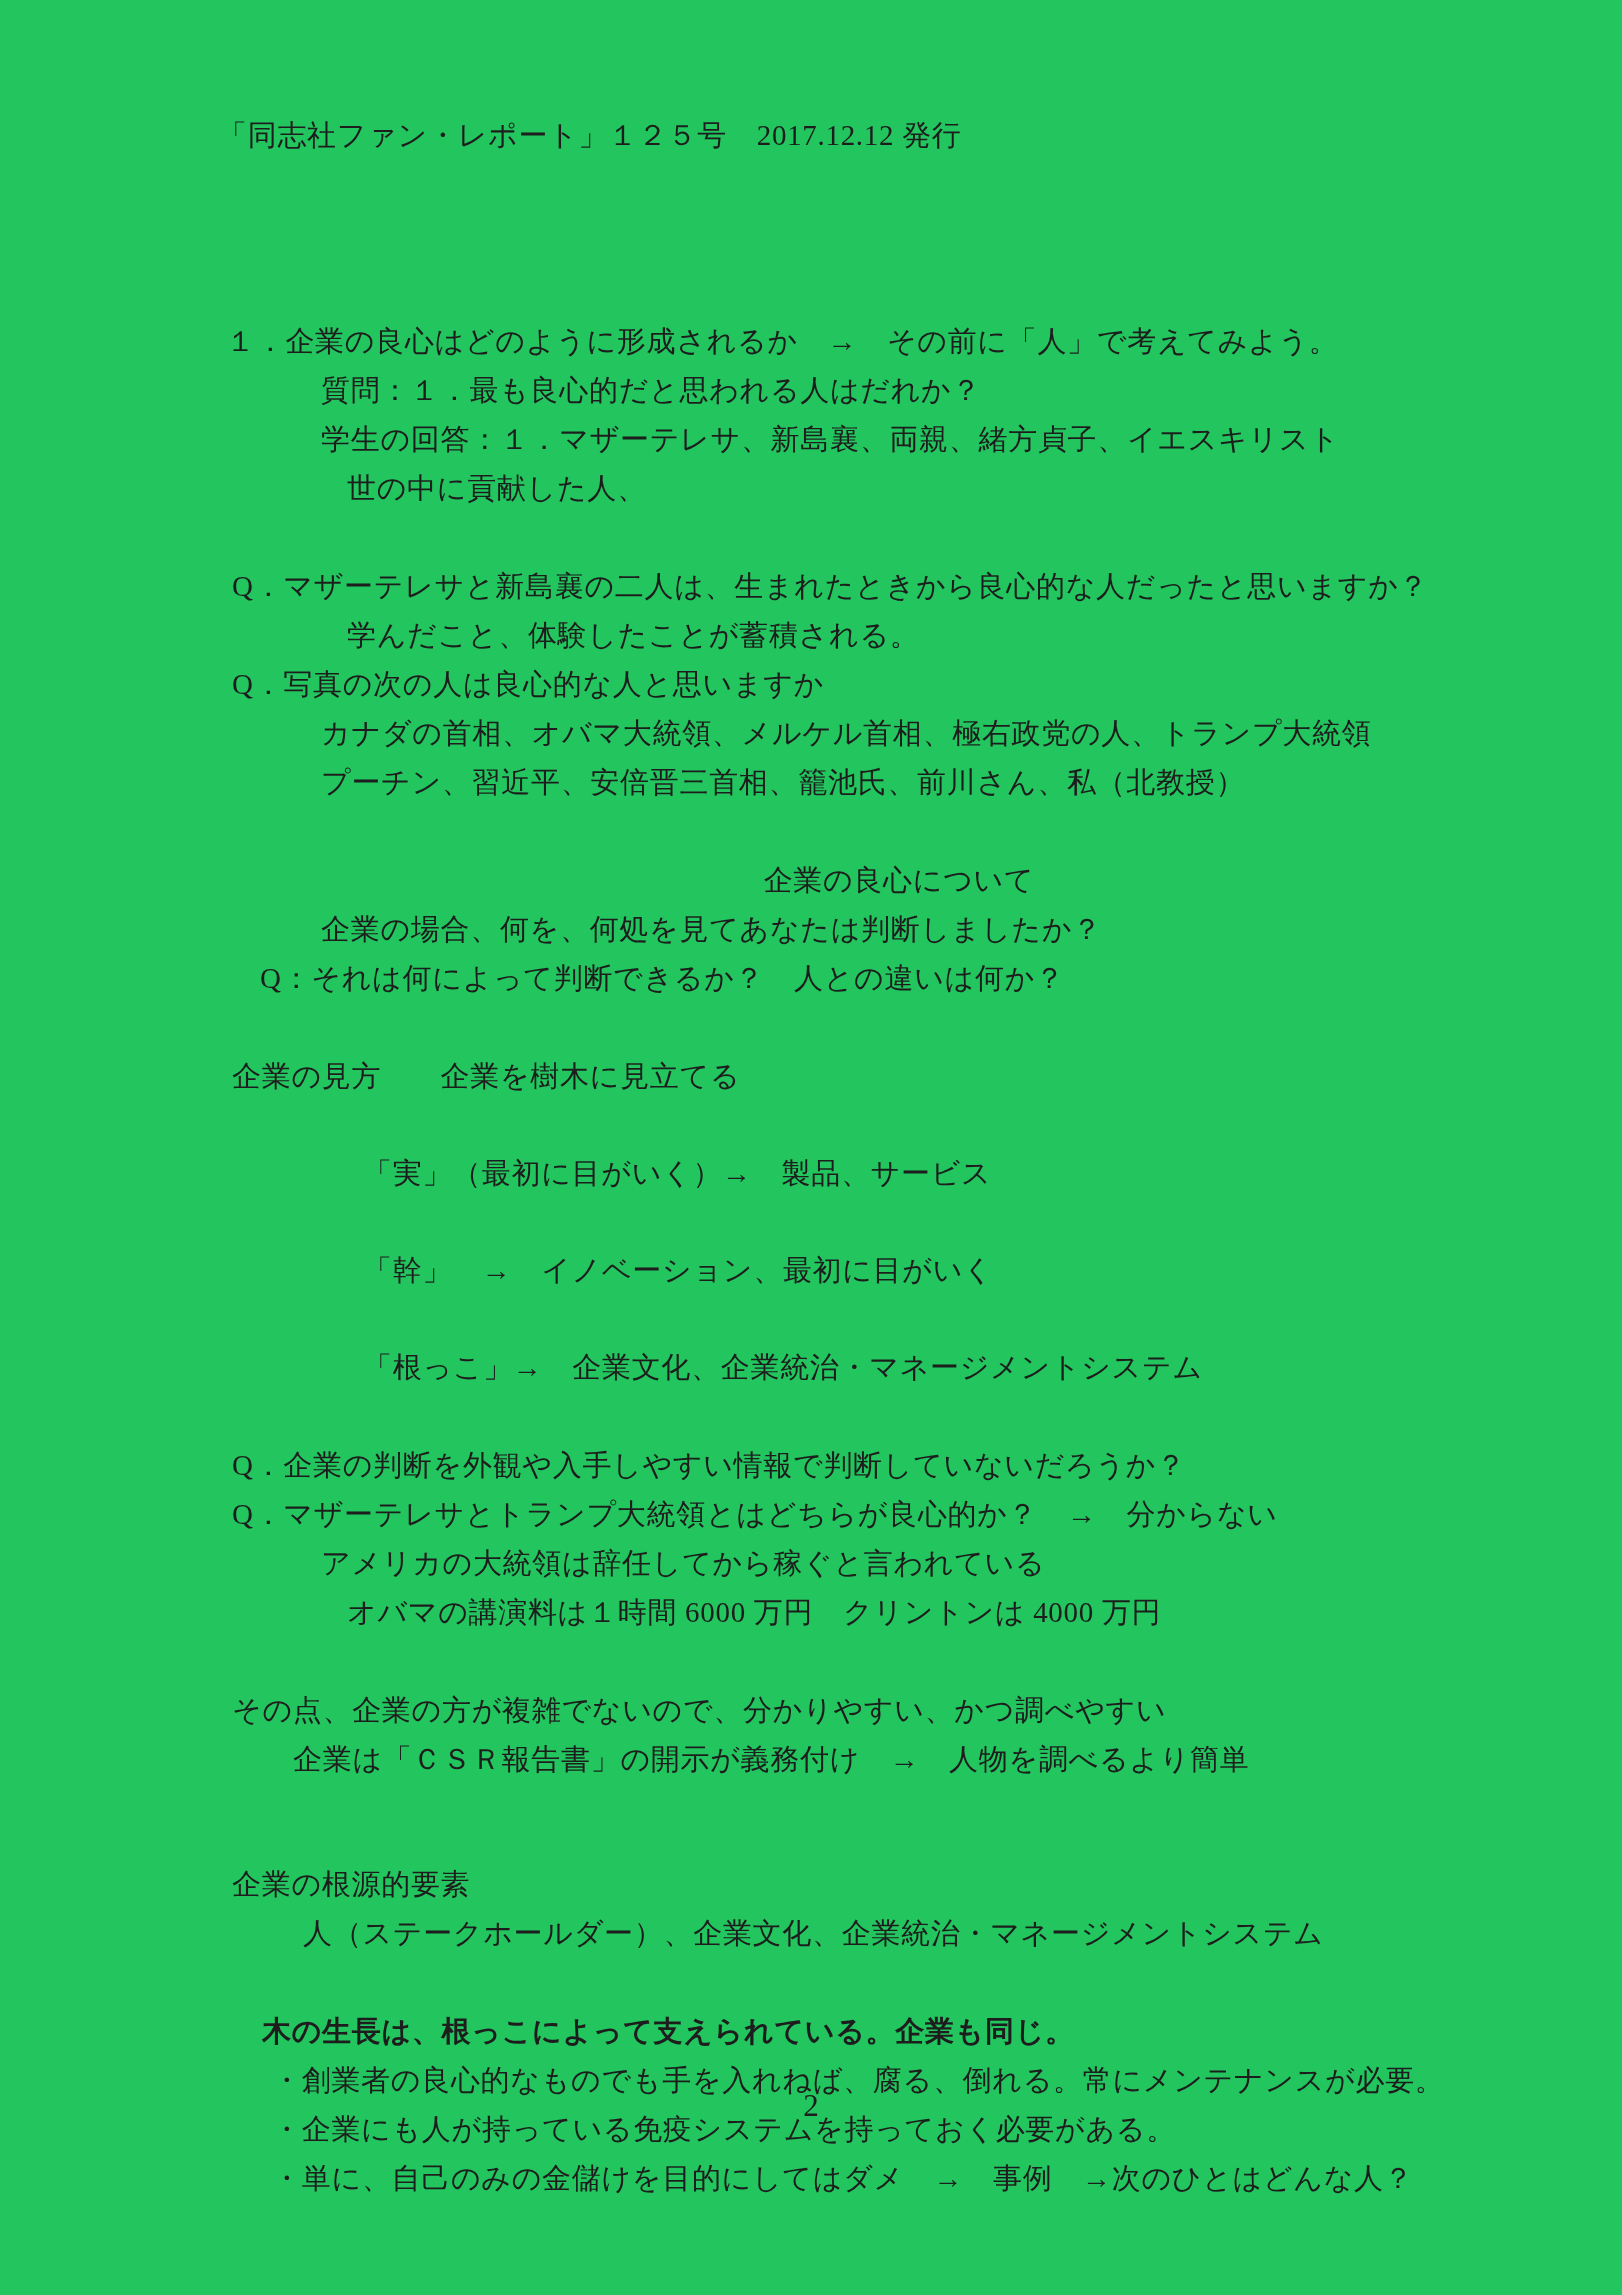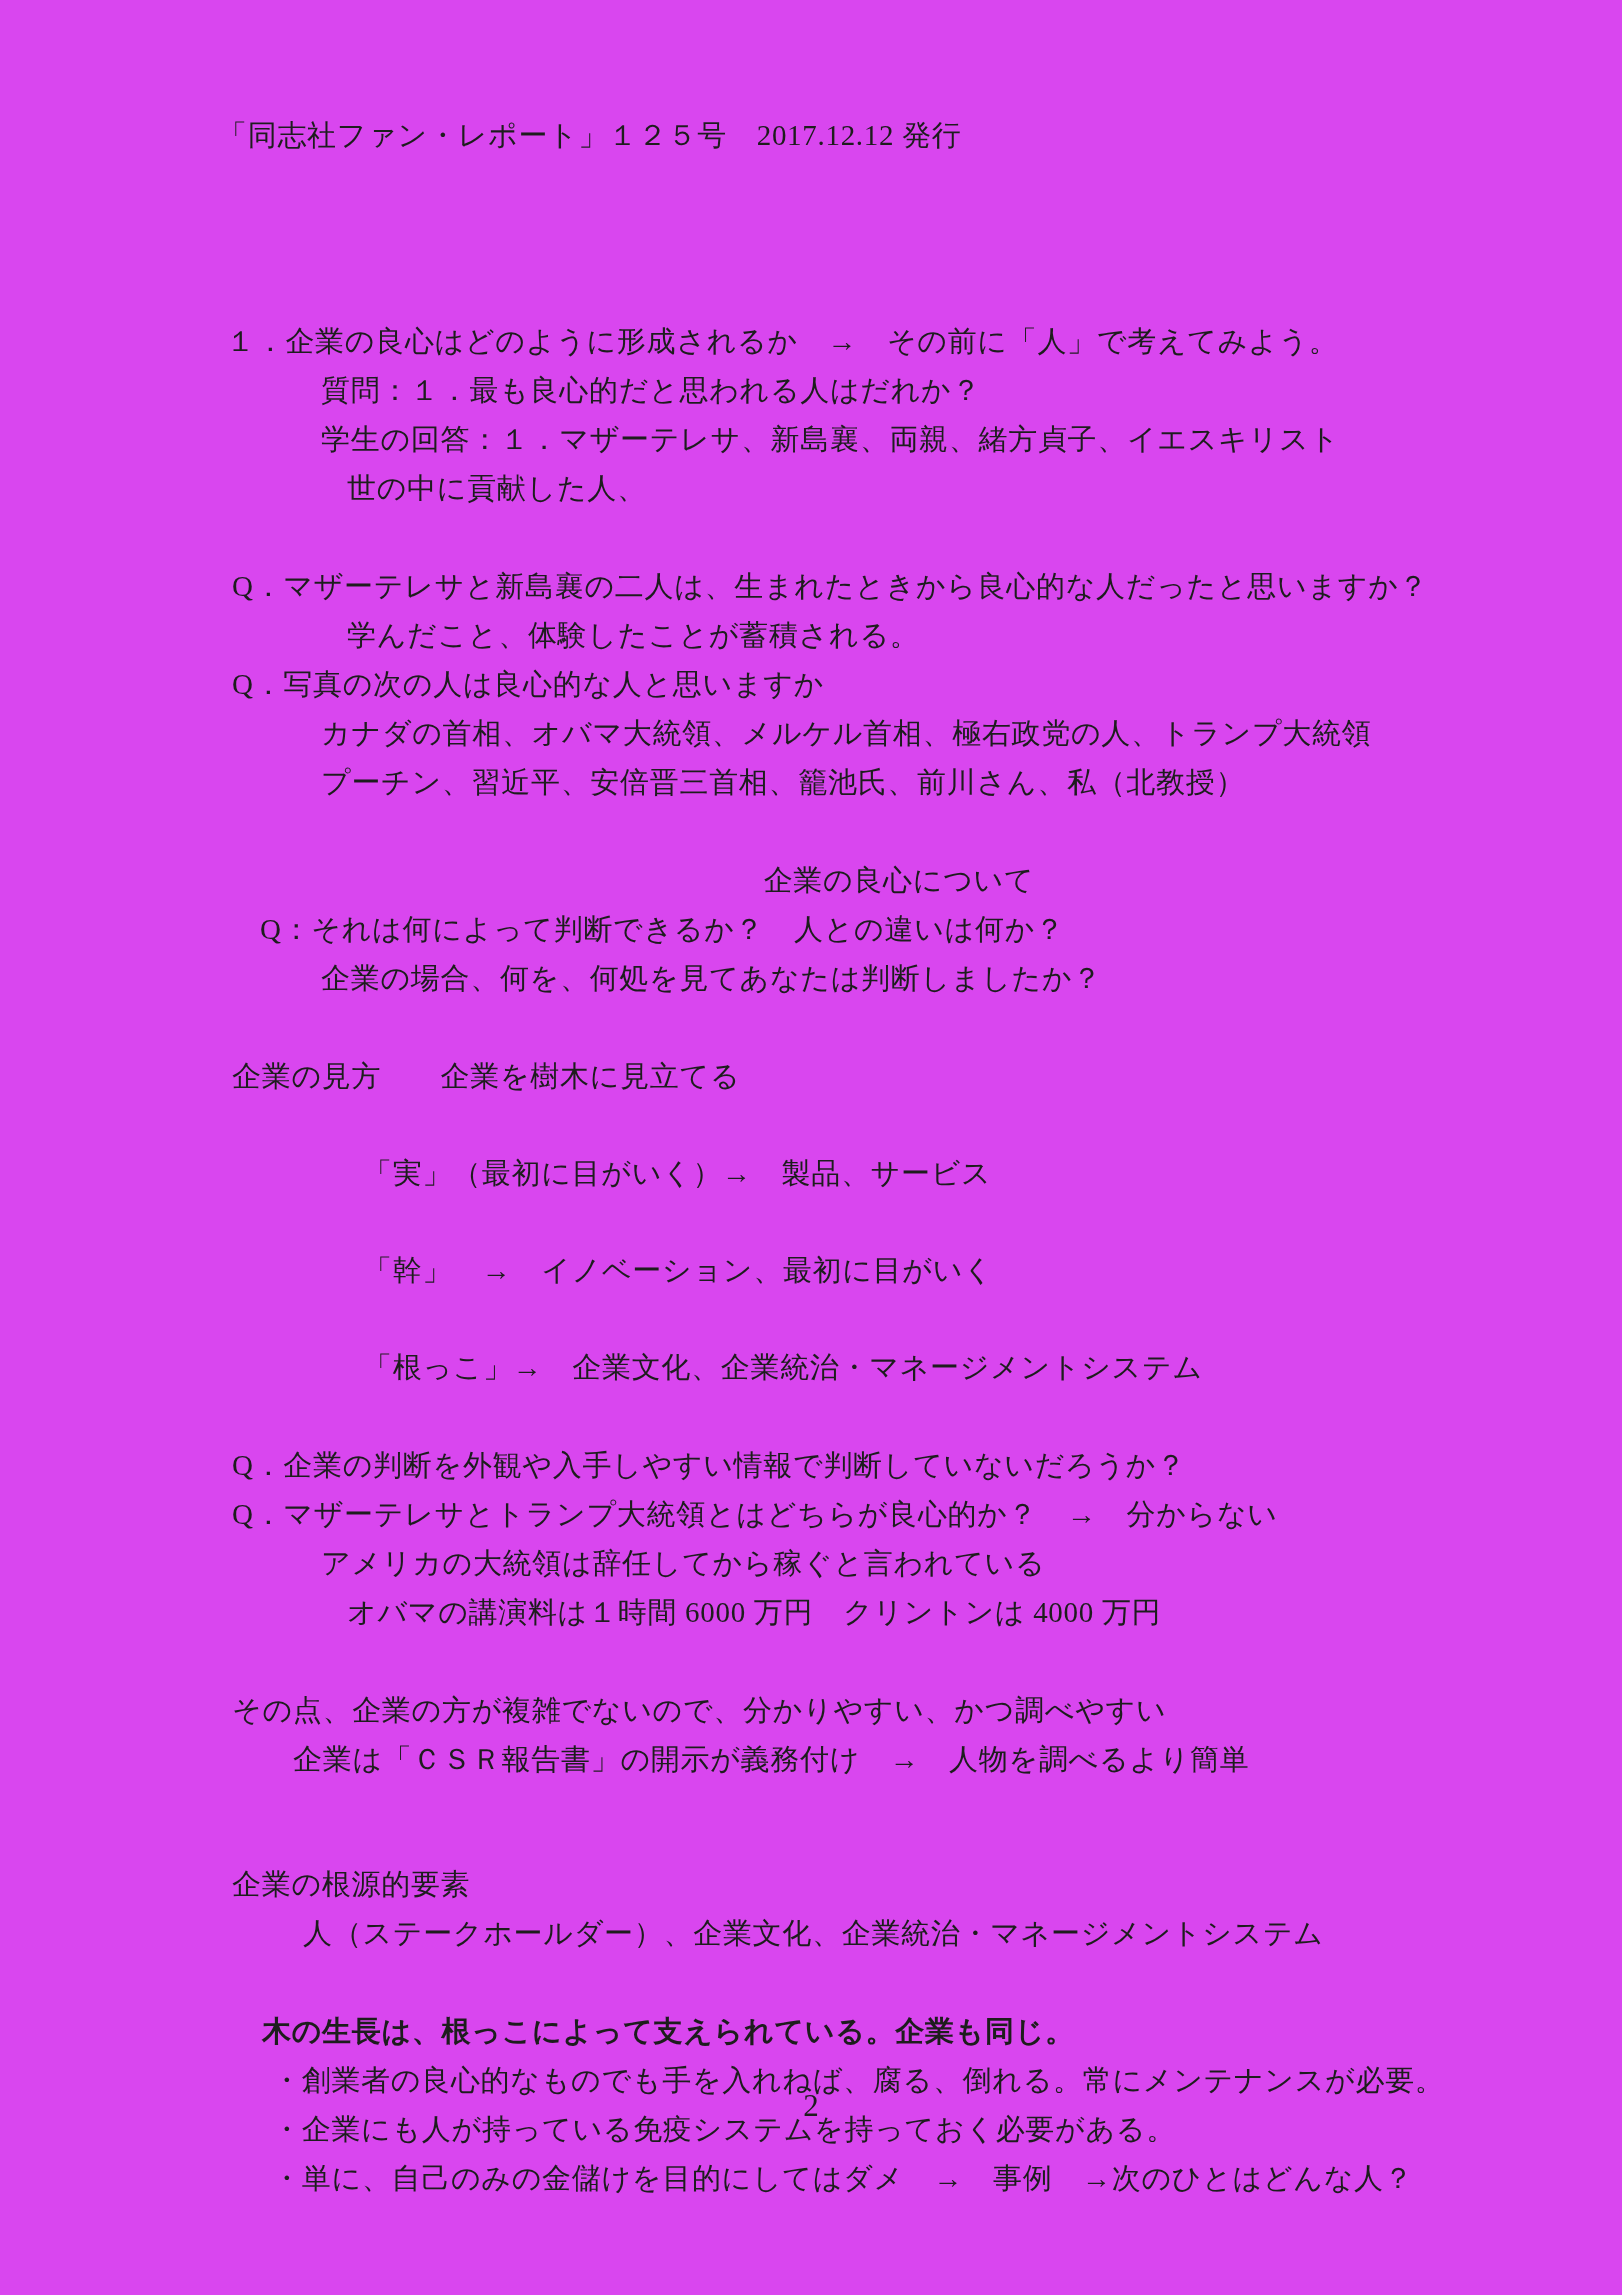--- a/index.html
+++ b/index.html
@@ -5,21 +5,21 @@
   html, body {
     margin: 0;
     padding: 0;
     background: #e8e8e8;
   }
   .page {
     position: relative;
     width: 1622px;
     height: 2295px;
     margin: 0 auto;
-    background: #d946ef;
+    background: #22c55e;
     font-family: "Liberation Serif", "DejaVu Serif", serif;
     color: #1d1d1d;
     overflow: hidden;
   }
   .doc-header {
     position: absolute;
     top: 116px;
     left: 218px;
     font-size: 29px;
     line-height: 39px;
@@ -70,22 +70,22 @@
       <div class="line indent-num">１．企業の良心はどのように形成されるか　→　その前に「人」で考えてみよう。</div>
       <div class="line indent-a">質問：１．最も良心的だと思われる人はだれか？</div>
       <div class="line indent-a">学生の回答：１．マザーテレサ、新島襄、両親、緒方貞子、イエスキリスト</div>
       <div class="line indent-b">世の中に貢献した人、</div>
       <div class="line indent-l0" style="margin-top: 49px;">Q．マザーテレサと新島襄の二人は、生まれたときから良心的な人だったと思いますか？</div>
       <div class="line indent-b">学んだこと、体験したことが蓄積される。</div>
       <div class="line indent-l0">Q．写真の次の人は良心的な人と思いますか</div>
       <div class="line indent-a">カナダの首相、オバマ大統領、メルケル首相、極右政党の人、トランプ大統領</div>
       <div class="line indent-a">プーチン、習近平、安倍晋三首相、籠池氏、前川さん、私（北教授）</div>
       <div class="line indent-l0" style="margin-top: 49px; text-align: center;">企業の良心について</div>
+      <div class="line indent-a">企業の場合、何を、何処を見てあなたは判断しましたか？</div>
       <div class="line indent-q2">Q：それは何によって判断できるか？　人との違いは何か？</div>
-      <div class="line indent-a">企業の場合、何を、何処を見てあなたは判断しましたか？</div>
       <div class="line indent-l0" style="margin-top: 49px;">企業の見方　　企業を樹木に見立てる</div>
       <div class="line indent-c">「実」（最初に目がいく）→　製品、サービス</div>
       <div class="line indent-c">「幹」　→　イノベーション、最初に目がいく</div>
       <div class="line indent-c">「根っこ」→　企業文化、企業統治・マネージメントシステム</div>
       <div class="line indent-l0" style="margin-top: 49px;">Q．企業の判断を外観や入手しやすい情報で判断していないだろうか？</div>
       <div class="line indent-l0">Q．マザーテレサとトランプ大統領とはどちらが良心的か？　→　分からない</div>
       <div class="line indent-a">アメリカの大統領は辞任してから稼ぐと言われている</div>
       <div class="line indent-b">オバマの講演料は１時間 6000 万円　クリントンは 4000 万円</div>
       <div class="line indent-l0" style="margin-top: 49px;">その点、企業の方が複雑でないので、分かりやすい、かつ調べやすい</div>
       <div class="line indent-csr">企業は「ＣＳＲ報告書」の開示が義務付け　→　人物を調べるより簡単</div>

